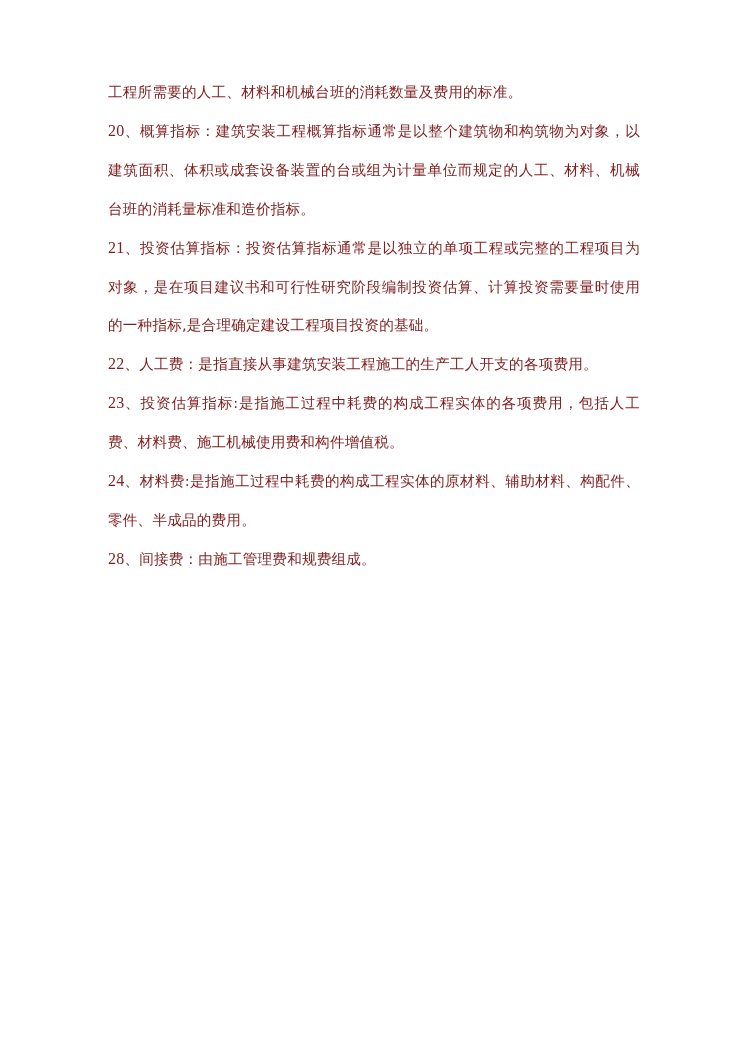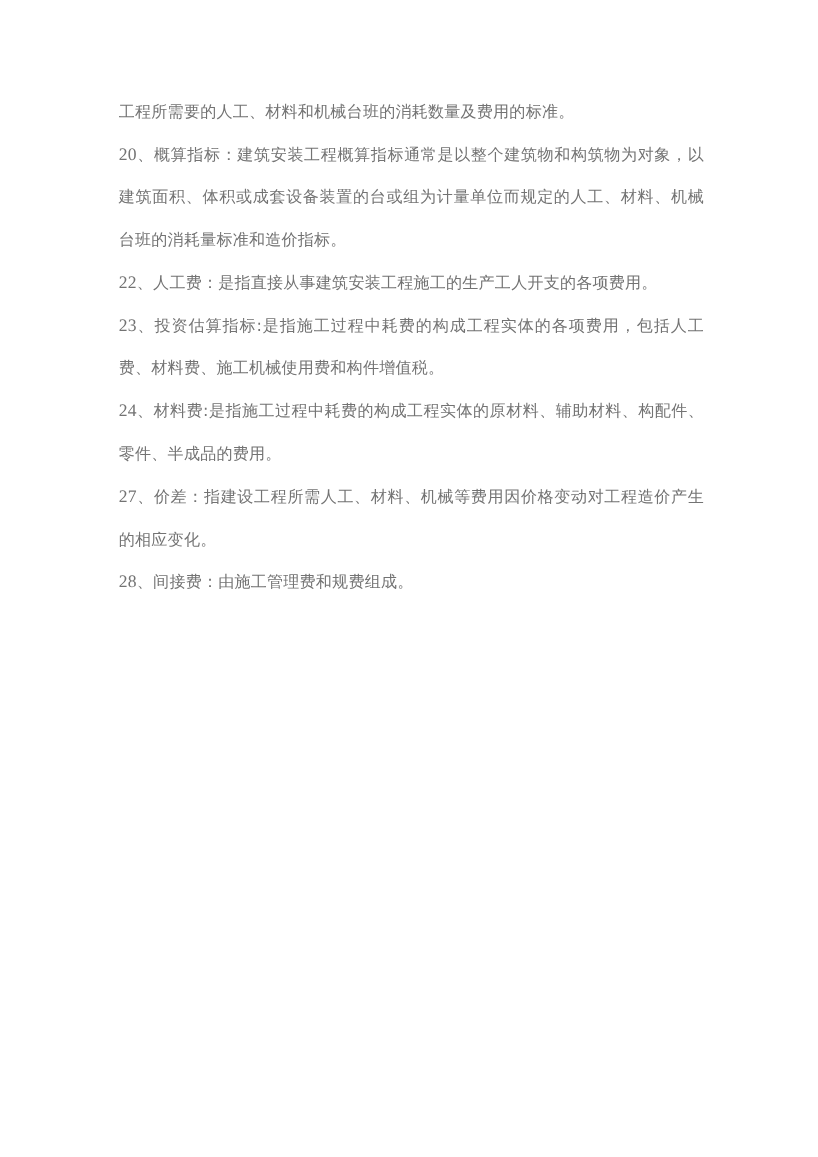--- a/index.html
+++ b/index.html
@@ -1,34 +1,34 @@
 <!DOCTYPE html>
 <html><head>
 <meta charset="utf-8">
 <style>
   html, body { margin: 0; padding: 0; background: #ffffff; }
   body { width: 744px; height: 1052px; position: relative; overflow: hidden; }
   .page {
     position: absolute;
     left: 108px;
-    top: 83px;
+    top: 73px;
     width: 532px;
     font-family: "DejaVu Sans", "Liberation Sans", sans-serif;
     font-size: 14.6px;
     line-height: 38.9px;
-    color: #737373;
+    color: #7f1d1d;
     letter-spacing: 0.2px;
   }
   .para { margin: 0; padding: 0; text-align: justify; text-align-last: left; }
   .num { font-family: Liberation Serif, serif; font-size: 16px; }
 </style>
 </head>
 <body>
 
 <div class="page">
   <p class="para"><span>工程所需要的人工、材料和机械台班的消耗数量及费用的标准。</span></p>
   <p class="para"><span class="num">20</span><span>、概算指标：建筑安装工程概算指标通常是以整个建筑物和构筑物为对象，以建筑面积、体积或成套设备装置的台或组为计量单位而规定的人工、材料、机械台班的消耗量标准和造价指标。</span></p>
+  <p class="para"><span class="num">21</span><span>、投资估算指标：投资估算指标通常是以独立的单项工程或完整的工程项目为对象，是在项目建议书和可行性研究阶段编制投资估算、计算投资需要量时使用的一种指标,是合理确定建设工程项目投资的基础。</span></p>
   <p class="para"><span class="num">22</span><span>、人工费：是指直接从事建筑安装工程施工的生产工人开支的各项费用。</span></p>
   <p class="para"><span class="num">23</span><span>、投资估算指标:是指施工过程中耗费的构成工程实体的各项费用，包括人工费、材料费、施工机械使用费和构件增值税。</span></p>
   <p class="para"><span class="num">24</span><span>、材料费:是指施工过程中耗费的构成工程实体的原材料、辅助材料、构配件、零件、半成品的费用。</span></p>
-  <p class="para"><span class="num">27</span><span>、价差：指建设工程所需人工、材料、机械等费用因价格变动对工程造价产生的相应变化。</span></p>
   <p class="para"><span class="num">28</span><span>、间接费：由施工管理费和规费组成。</span></p>
 </div>
 
 </body></html>

